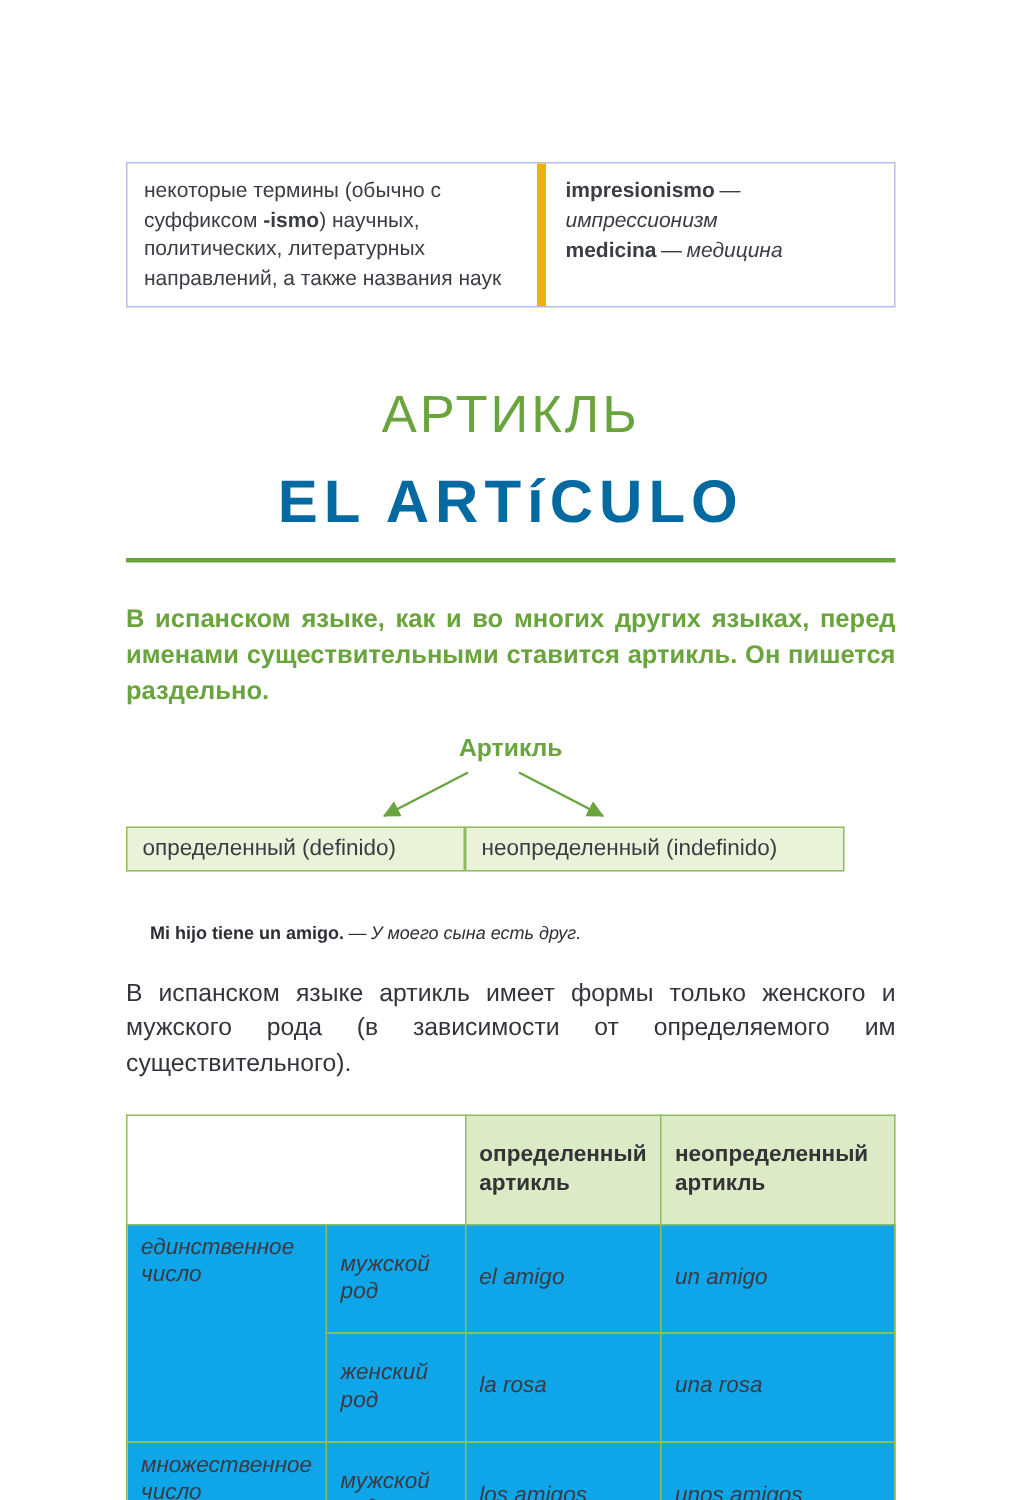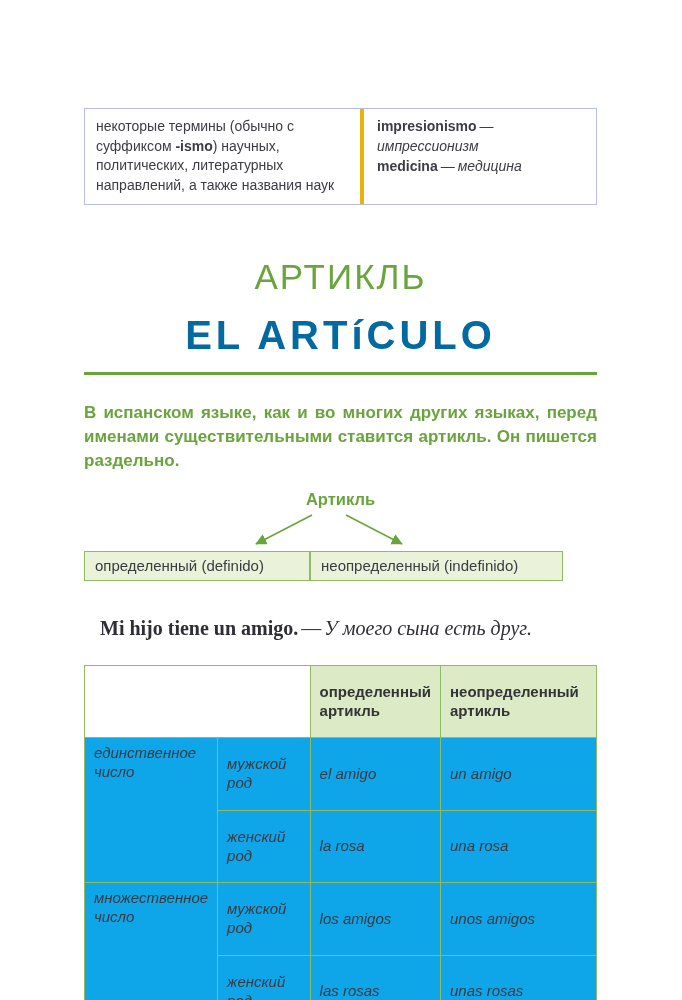--- a/index.html
+++ b/index.html
@@ -11,21 +11,21 @@
     font-family: "Liberation Sans", sans-serif;
     color: #3c3c45;
     background: #ffffff;
     position: relative;
   }
 
   
   .ref-box { display: flex; border: 1px solid #b7bde5; }
   .ref-left {
     width: 54.6%; padding: 8px 12px 9px 11px;
-    font-size: 14px; line-height: 1.4; border-right: 4px solid #eab308;
+    font-size: 14px; line-height: 1.4; border-right: 6px solid #eab308;
   }
   .ref-right { width: 45.4%; padding: 8px 12px 9px 13px; font-size: 14px; line-height: 1.4; }
   .vocab-entry { margin-bottom: 1px; }
   .term { font-weight: bold; }
   .trans { font-style: italic; }
   .dash { margin: 0 3px; }
 
   
   .title-ru {
     margin: 52px 0 0; text-align: center; color: #69a43c;
@@ -51,22 +51,22 @@
   .def-boxes { display: flex; justify-content: flex-start; }
   .def-box {
     background: #eaf2da; border: 1px solid #8fbc60;
     padding: 5px 10px 6px; font-size: 15px; color: #3b3b42;
   }
   .def-box.left { width: 226px; }
   .def-box.right { width: 253px; }
 
   
   .examples {
-    margin: 32px 0 0 16px; font-family: Liberation Serif, serif;
-    font-size: 20px; line-height: 1.5; color: #2e2e36;
+    margin: 32px 0 0 16px; font-family: Liberation Sans, sans-serif;
+    font-size: 12px; line-height: 1.5; color: #2e2e36;
   }
   .example .es-part { font-weight: bold; }
   .example .ru-part { font-style: italic; }
 
   .body-par {
     margin-top: 20px; font-size: 16.5px; line-height: 1.42;
     text-align: justify; color: #34343c;
   }
 
   
@@ -118,20 +118,21 @@
     <div class="def-box left">определенный (definido)</div>
     <div class="def-box right">неопределенный (indefinido)</div>
   </div>
 
   <div class="examples">
     <div class="example">
       <span class="es-part">Mi hijo tiene un amigo.</span><span class="dash">—</span><span class="ru-part">У моего сына есть друг.</span>
     </div>
   </div>
 
+  <p class="body-par">В испанском языке артикль имеет формы только женского и мужского рода (в зависимости от определяемого им существительного).</p>
 
   <table class="articles">
     <colgroup>
       <col style="width:118px">
         <col style="width:108px">
         <col style="width:122px">
         <col style="width:165px">
     </colgroup>
     <thead>
       <tr>

